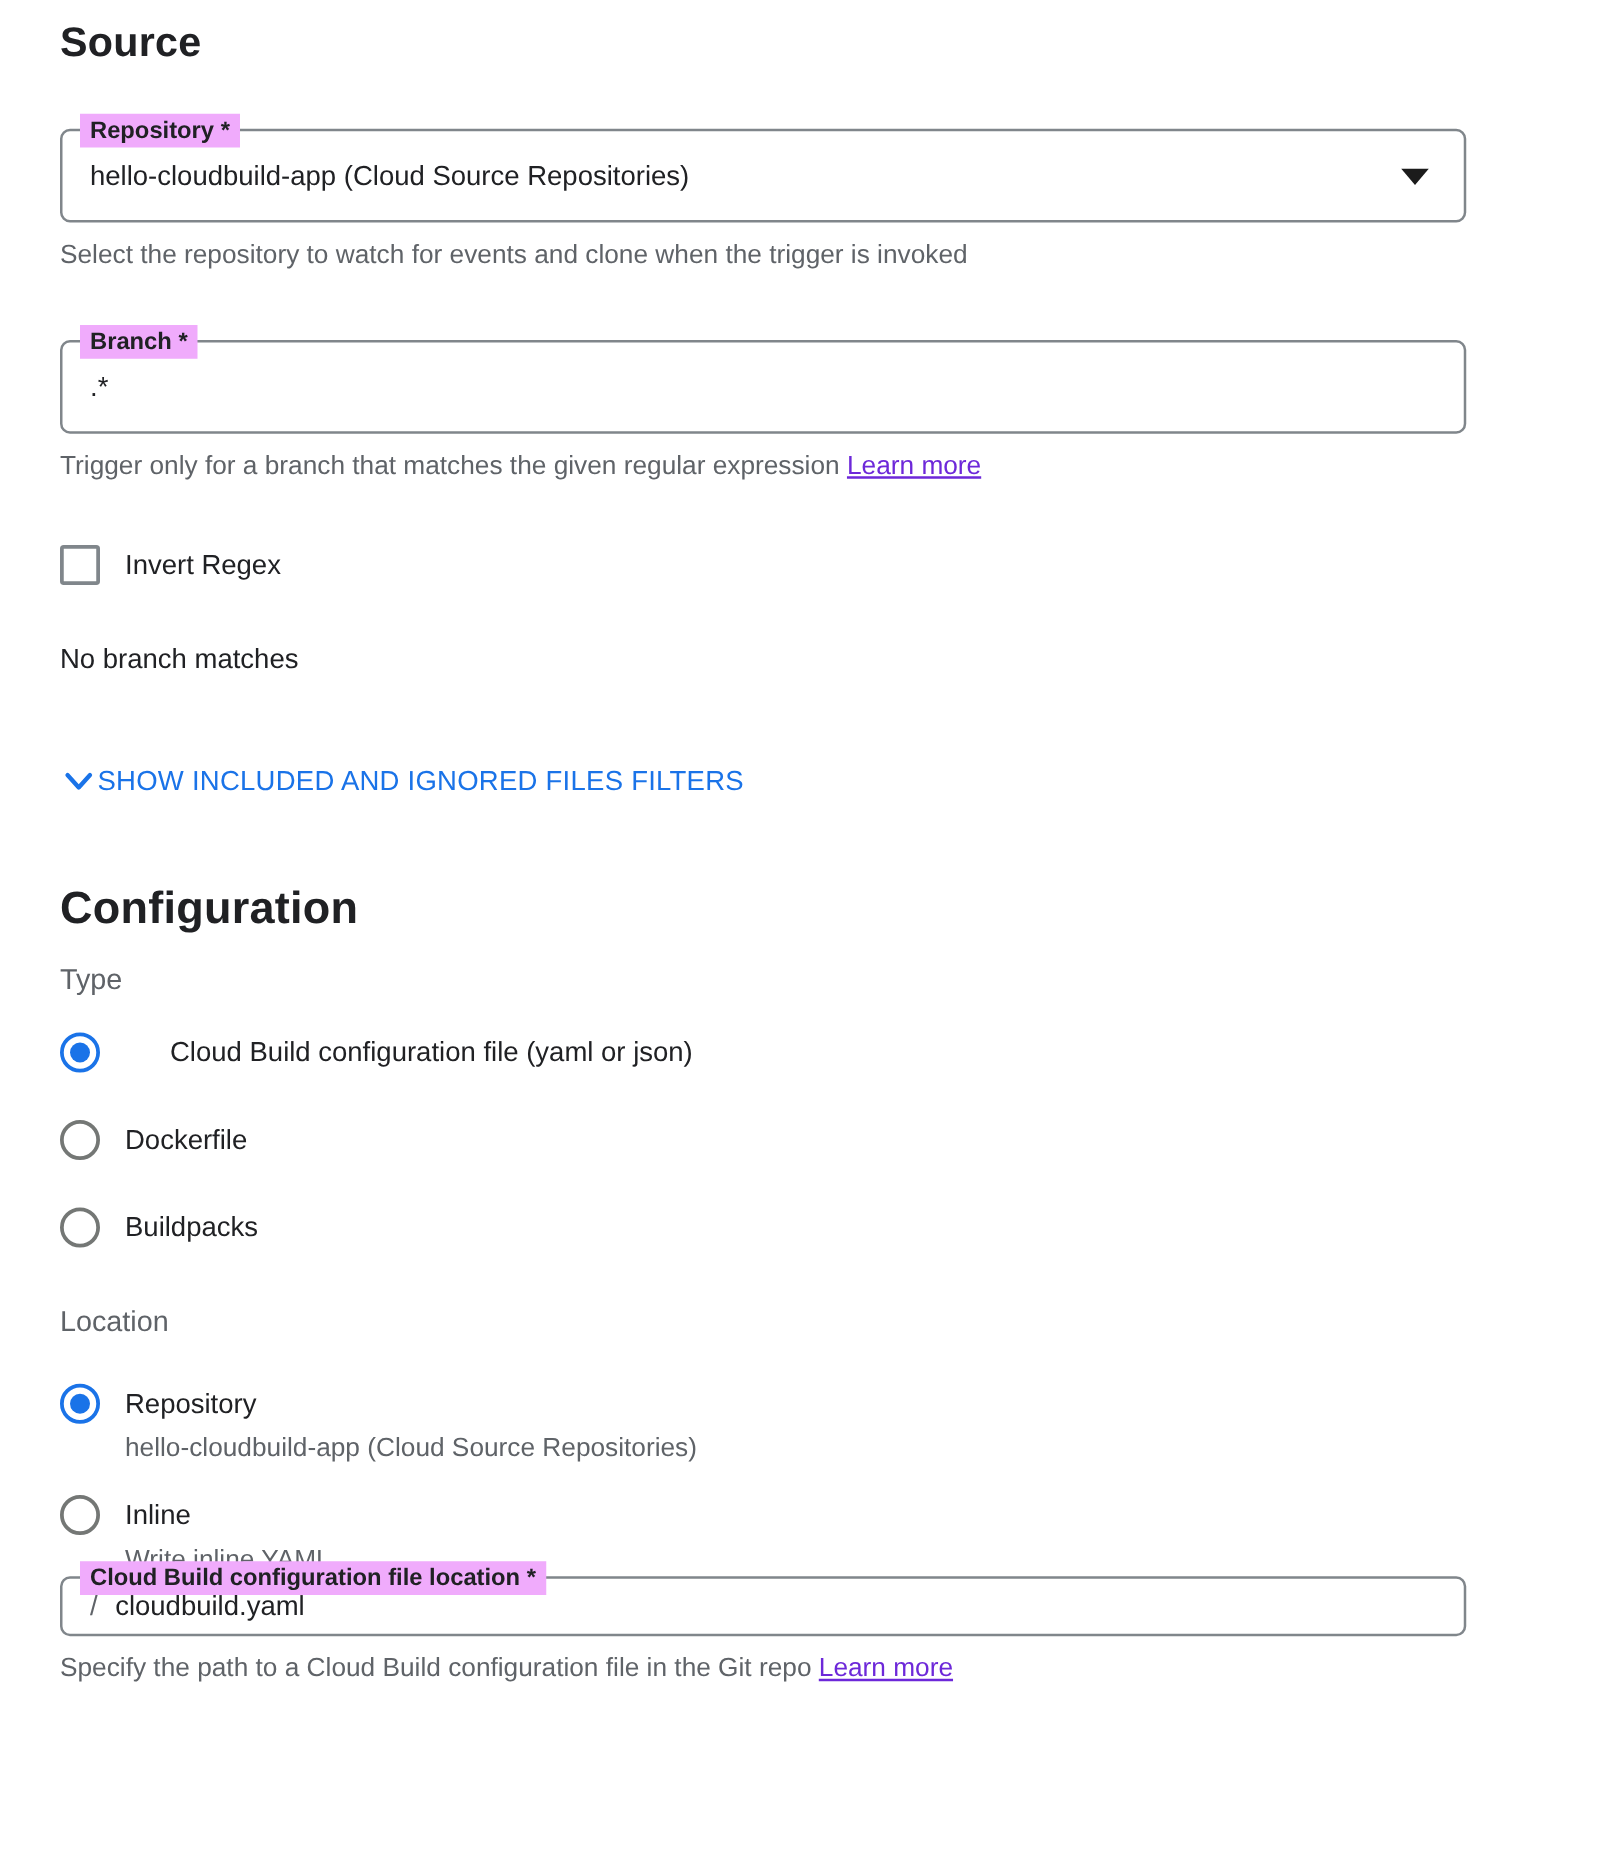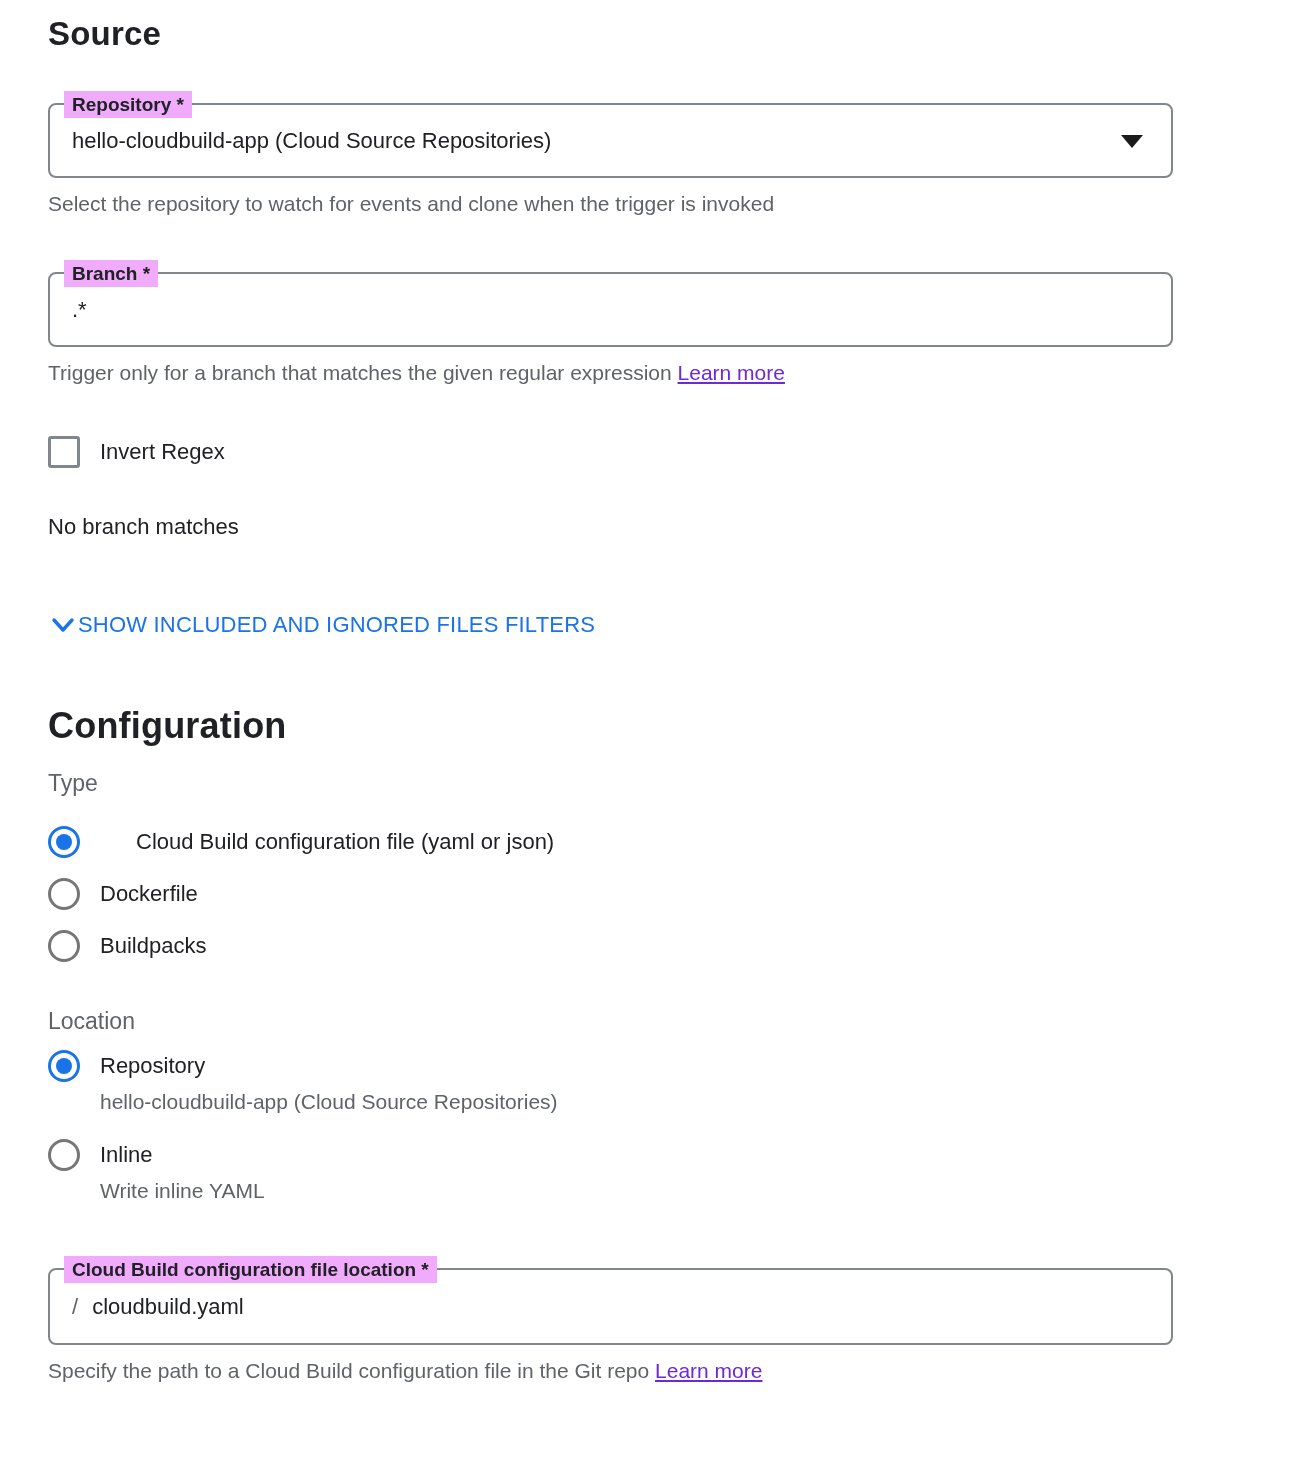--- a/index.html
+++ b/index.html
@@ -70,41 +70,41 @@
   .show-filters svg { display:block; }
 
   h2.section-heading {
     margin-top:68px;
     font-size:36px; font-weight:700; color:#202124; line-height:40px;
     letter-spacing:0.2px;
   }
 
   .group-label { margin-top:24px; font-size:23px; color:#5f6368; line-height:27px; }
 
-  .radio-row { display:flex; align-items:center; margin-top:20px; }
+  .radio-row { display:flex; align-items:center; margin-top:38px; }
   .radio-row.first { margin-top:29px;gap:36px; }
   .radio {
     width:32px; height:32px; border-radius:50%;
     border:3px solid #747775; background:#fff;
     margin-right:20px; position:relative; cursor:pointer; flex-shrink:0;
   }
   .radio.selected { border-color:#1a73e8; }
   .radio.selected::after {
     content:""; position:absolute; inset:5px;
     background:#1a73e8; border-radius:50%;
   }
   .radio-label { font-size:22px; color:#202124; cursor:pointer; }
   .radio-sublabel {
     margin:6px 0 0 52px; font-size:21px; color:#5f6368; line-height:27px;
   }
-  .mt-30 { margin-top:15px;text-align:center; }
+  .mt-30 { margin-top:36px;text-align:center; }
   .mt-24 { margin-top:24px; }
   .mt-46 { margin-top:46px; }
 
-  .file-field { margin-top:64px; height:77px; }
+  .file-field { height:48px; }
 </style>
 </head>
 <body>
 
 <div class="page">
 
   <h1 class="section-heading">Source</h1>
 
   <div class="outlined-field" style="margin-top:49px;">
     <span class="field-label">Repository *</span>

